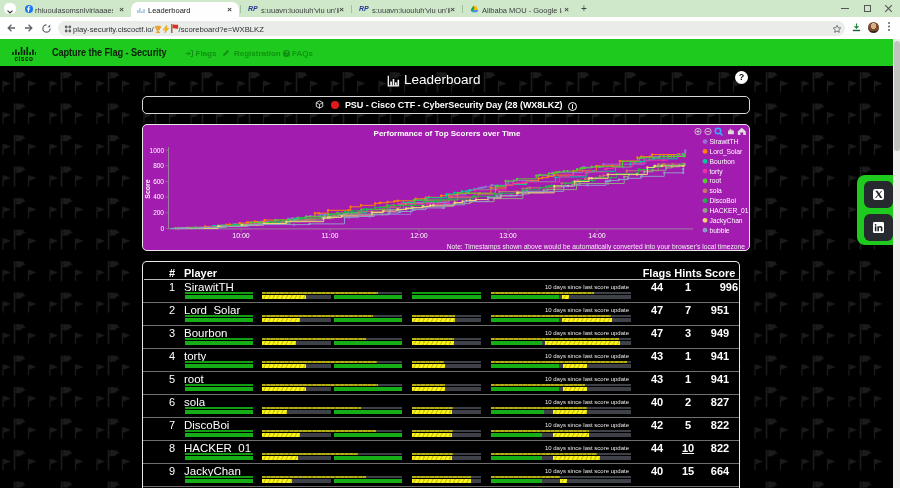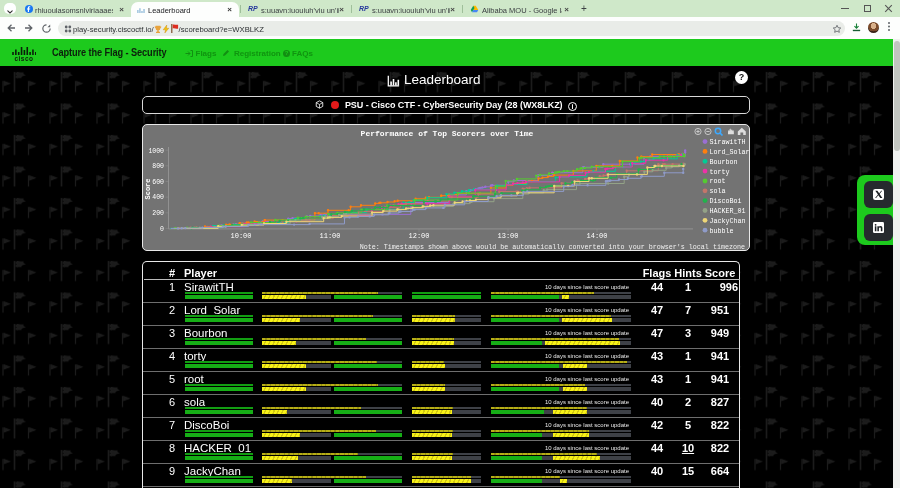--- a/index.html
+++ b/index.html
@@ -23,21 +23,21 @@
   #navbar { position:absolute; left:0; top:39px; width:893px; height:27px; background:#1dca1d; }
   #navtitle { position:absolute; left:52px; top:8px; font-size:10px; font-weight:bold; color:#0d1f0d; letter-spacing:-0.1px; transform:scaleX(0.92); transform-origin:left top; }
   .navlink { position:absolute; top:10px; font-size:8px; color:#109410; font-weight:bold; }
   
   #page { position:absolute; left:0; top:66px; width:893px; height:422px; background:#000; overflow:hidden; }
   #qmark { position:absolute; left:735px; top:5px; width:13px; height:13px; border-radius:50%;
       background:#fff; color:#111; font-size:9px; font-weight:bold; text-align:center; line-height:13.5px; }
   #banner { position:absolute; left:142px; top:30px; width:608px; height:18px; border:1px solid #d8d8d8;
       border-radius:5px; background:#000; color:#fff; font-size:9px; font-weight:bold; text-align:center; letter-spacing:-0.05px; }
   #chartbox { position:absolute; left:142px; top:58px; width:608px; height:126.5px; border:1px solid #e8e8e8;
-      border-radius:5px; background:#737373;font-family:Liberation Mono, monospace; }
+      border-radius:5px; background:#a21caf; }
   #tablebox { position:absolute; left:142px; top:195px; width:598px; height:227px;
       border:1px solid #e8e8e8; border-radius:5px 5px 0 0; border-bottom:none; background:#000; }
   .hdr { position:absolute; top:4.5px; color:#fff; font-size:11px; font-weight:bold; }
   .row { position:absolute; left:0; width:598px; height:24px; }
   .rank { position:absolute; left:14px; top:2px; width:18px; text-align:right; color:#fff; font-size:11px; }
   .pname { position:absolute; left:41px; top:1.5px; color:#fff; font-size:11.5px; }
   .num { position:absolute; top:2px; width:36px; text-align:center; color:#fff; font-size:11px; font-weight:bold; }
   .days { position:absolute; top:4.5px; left:369px; width:117px; text-align:right; color:#e8e8e8; font-size:6px; }
   .bar { position:absolute; overflow:hidden; background:#3e4147; }
   .bt { top:12.6px; height:1.8px; }

